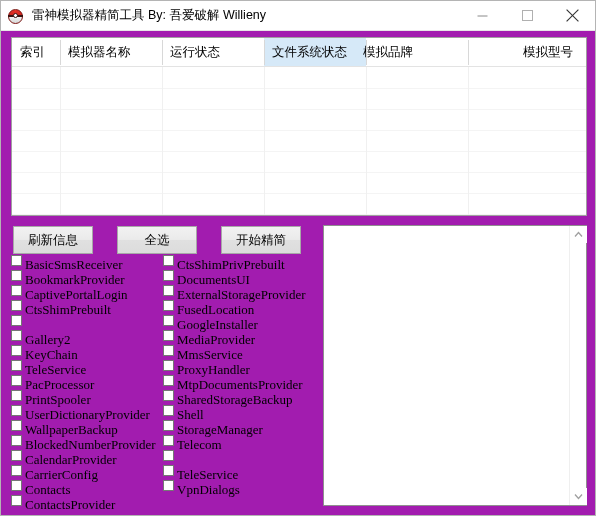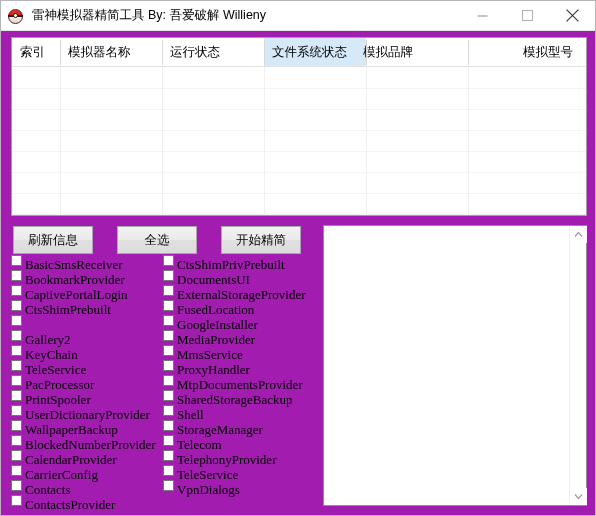--- a/index.html
+++ b/index.html
@@ -446,21 +446,20 @@
         <div class="cbitem">
           <span class="cbbox"></span>
           <span class="cblabel">StorageManager</span>
         </div>
         <div class="cbitem">
           <span class="cbbox"></span>
           <span class="cblabel">Telecom</span>
         </div>
         <div class="cbitem">
           <span class="cbbox"></span>
-          <span class="cblabel">TelephonyProvider</span>
         </div>
         <div class="cbitem">
           <span class="cbbox"></span>
           <span class="cblabel">TeleService</span>
         </div>
         <div class="cbitem">
           <span class="cbbox"></span>
           <span class="cblabel">VpnDialogs</span>
         </div>
       </div>

